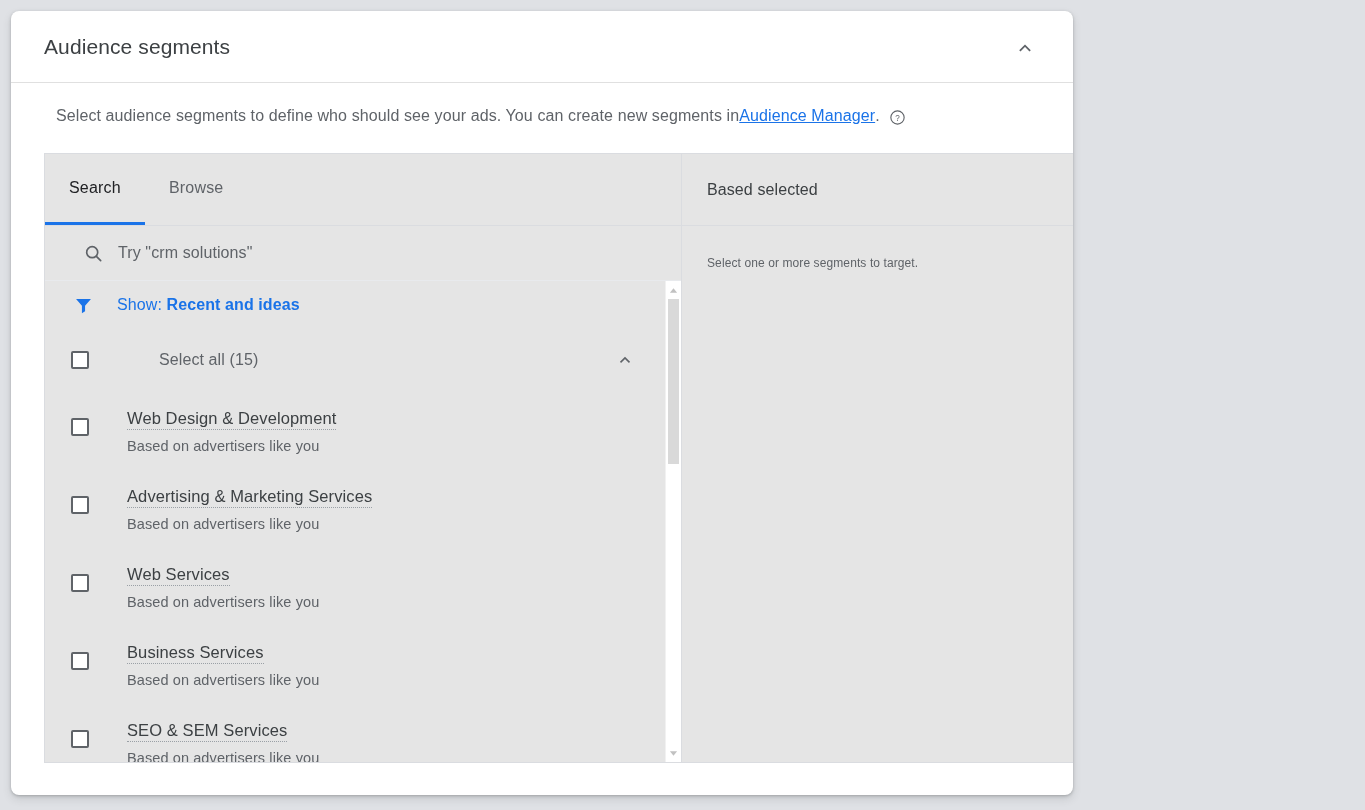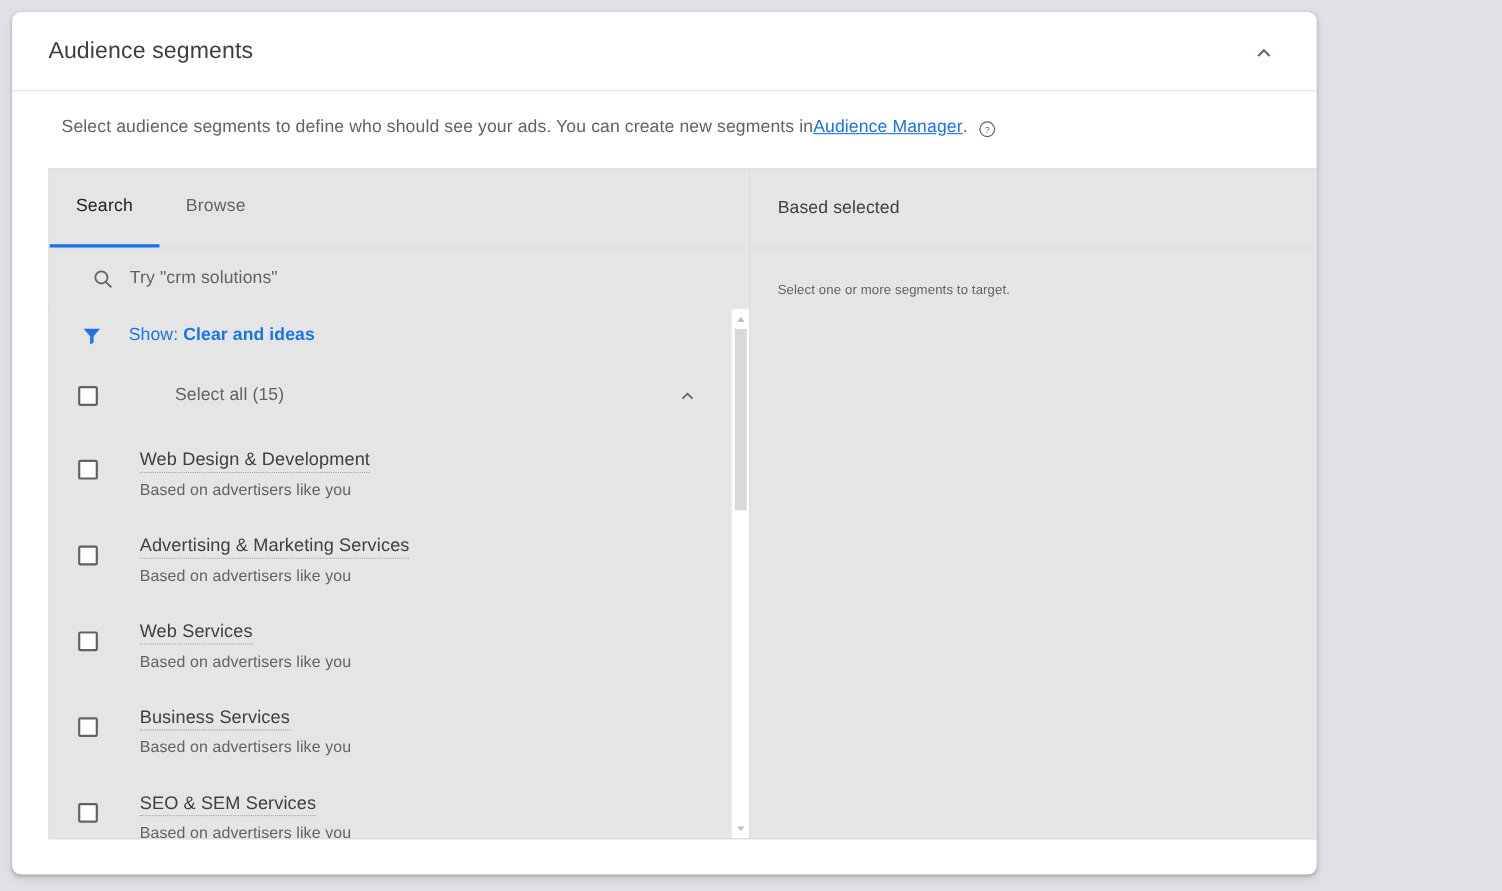--- a/index.html
+++ b/index.html
@@ -13,21 +13,21 @@
     font-family: "Liberation Sans", sans-serif;
     -webkit-font-smoothing: antialiased;
     overflow: hidden;
   }
 
   
   .card {
     position: absolute;
     left: 11px;
     top: 11px;
-    width: 1186px;
+    width: 1062px;
     height: 784px;
     background: #ffffff;
     border-radius: 8px;
     box-shadow: 0 1px 3px rgba(60,64,67,.3), 0 4px 8px rgba(60,64,67,.15);
     box-sizing: border-box;
     overflow: hidden;
   }
 
   
   .card-header {
@@ -384,21 +384,21 @@
       <div class="list-wrap">
         <div class="list">
 
           <div class="filter-row">
             <span class="filter-icon">
               <svg width="21" height="21" viewBox="0 0 24 24">
                 <path d="M3.5 4.5h17l-6.7 7.8v6.4l-3.6 2.2v-8.6z" fill="#1a73e8"></path>
               </svg>
             </span>
             <span class="filter-text">
-              <span>Show: </span><b>Clear and ideas</b>
+              <span>Show: </span><b>Recent and ideas</b>
             </span>
           </div>
 
           <div class="selectall-row">
             <span class="cb"></span>
             <span class="selectall-label">Select all (15)</span>
             <span class="selectall-chevron">
               <svg width="20" height="20" viewBox="0 0 24 24">
                 <path d="M6.6 14.8 12 9.4l5.4 5.4" fill="none" stroke="#5f6368" stroke-width="1.9"></path>
               </svg>

